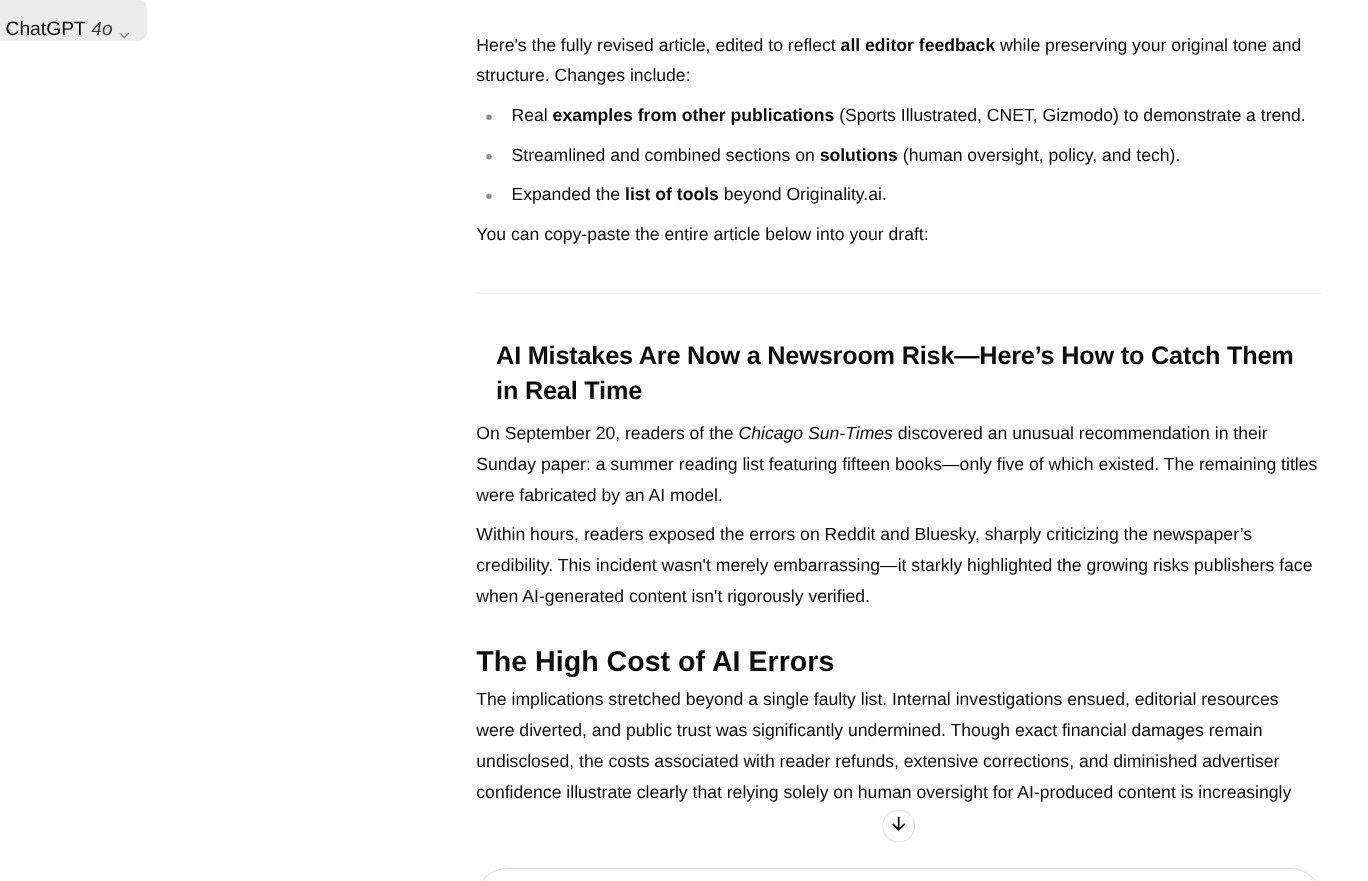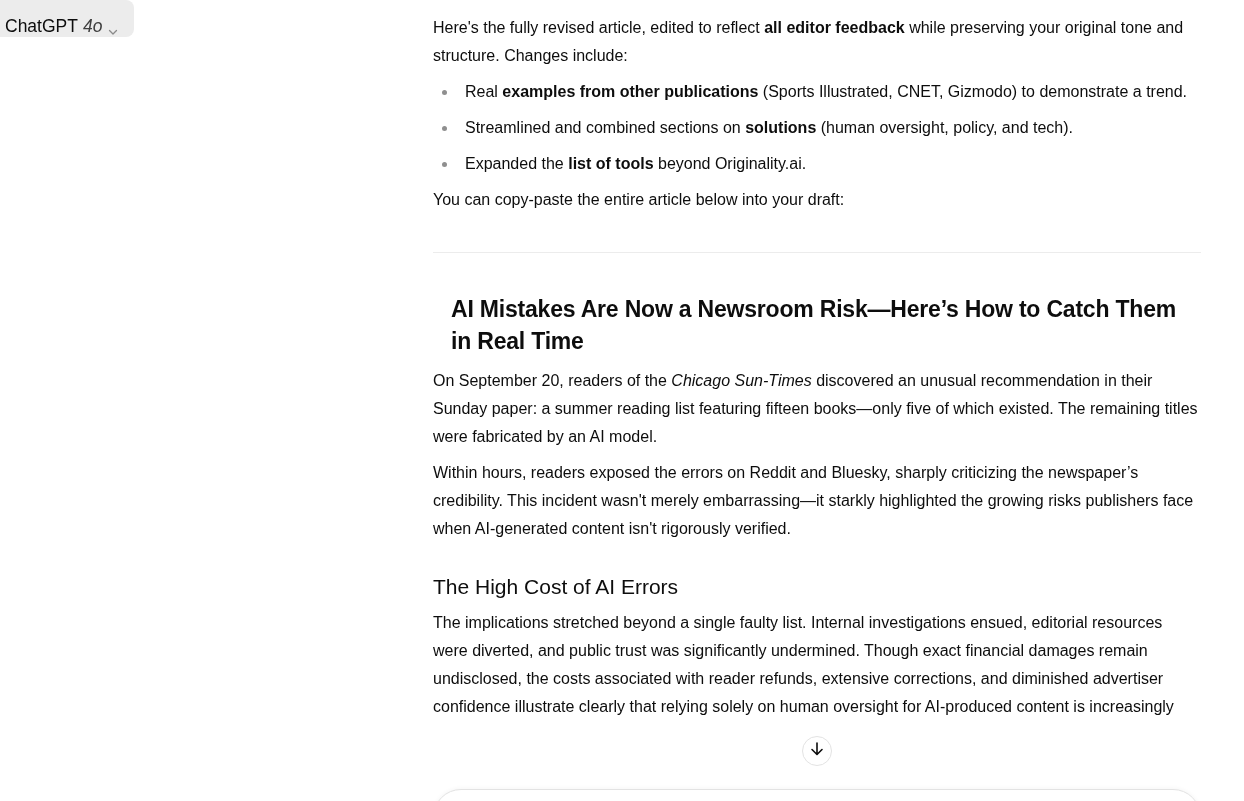--- a/index.html
+++ b/index.html
@@ -9,34 +9,34 @@
     .model-switcher {
       position: absolute; left: 0; top: 0; height: 37px; width: 134px;
       background: #ececec; border-radius: 0 8px 8px 0;
       display: flex; align-items: flex-end; padding-left: 5px;
       font-size: 17.5px; cursor: pointer;
     }
     .model-switcher .name { color: #0d0d0d; }
     .model-switcher .ver { color: #404040; margin-left: 5px; font-style: italic; }
     .model-switcher .chev { margin-left: 6px; width: 10px; height: 10px; display: inline-flex; align-items: center; }
 
-    .thread { position: absolute; left: 433px; top: 14px; width: 768px; }
+    .thread { position: absolute; left: 433px; top: 28px; width: 768px; }
 
     p.body { font-size: 16px; line-height: 28px; color: #0d0d0d; margin-bottom: 8px; }
     b { font-weight: 700; }
     ul.changes { list-style: none; margin: 0 0 8px 0; }
     ul.changes li { position: relative; padding-left: 32px; font-size: 16px; line-height: 28px; margin-bottom: 8px; }
     ul.changes li::before {
       content: ""; position: absolute; left: 9px; top: 12px; width: 5px; height: 5px;
       border-radius: 50%; background: #8f8f8f;
     }
     hr.sep { border: none; border-top: 1px solid #ececec; margin: 38px 0 40px 0; }
 
     h1.article-title { font-size: 23px; line-height: 32px; font-weight: 700; margin-bottom: 10px; letter-spacing: -0.2px; margin-left: 18px; }
-    h2.section-title { font-size: 21px; line-height: 28px; font-weight: 400; margin: 30px 0 8px 0; }
+    h2.section-title { font-size: 26px; line-height: 28px; font-weight: 700; margin: 30px 0 8px 0; }
 
     .scroll-down {
       position: absolute; left: 802px; top: 736px; width: 30px; height: 30px;
       border-radius: 50%; background: #ffffff; border: 1px solid #e3e3e3;
       display: flex; align-items: center; justify-content: center; cursor: pointer;
     }
     .composer {
       position: absolute; left: 433px; top: 789px; width: 768px; height: 60px;
       border: 1px solid #e3e3e3; border-radius: 28px; background: #fff;
       box-shadow: 0 -1px 4px rgba(0,0,0,0.04);

